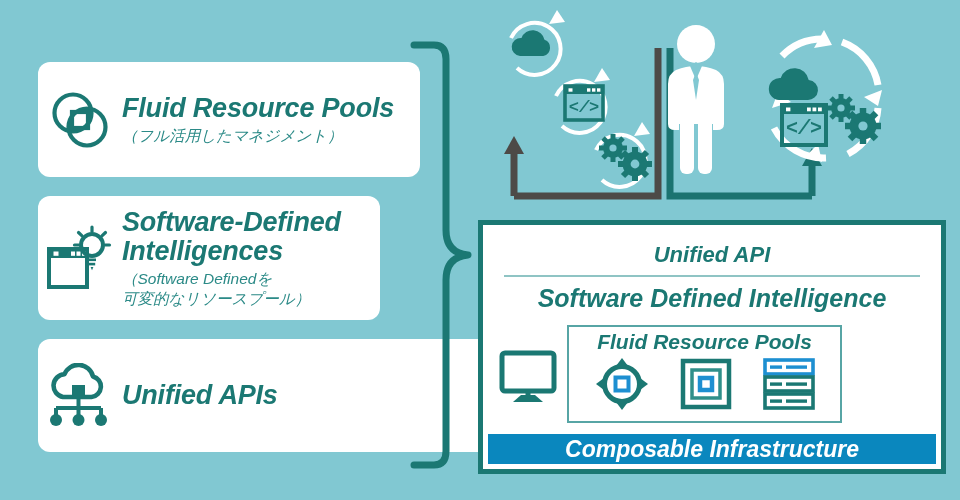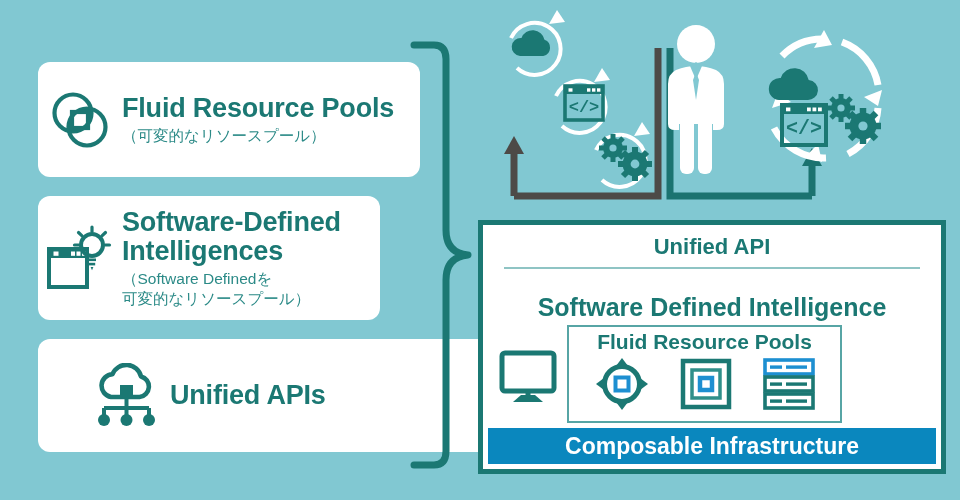--- a/index.html
+++ b/index.html
@@ -3,21 +3,21 @@
 <meta charset="utf-8">
 <style>
   html,body{margin:0;padding:0;}
   body{
     width:960px;height:500px;
     background:#81c8d2;
     font-family:"Liberation Sans","DejaVu Sans",sans-serif;
     overflow:hidden;
     position:relative;
   }
-  .stage{position:absolute;left:0;top:0;width:960px;height:500px;}
+  .stage{position:absolute;left:0;top:0;width:960px;height:500px;font-style:italic;}
 
   
   .card{
     position:absolute;
     background:#ffffff;
     border-radius:12px;
     display:flex;
     align-items:center;
     box-sizing:border-box;
   }
@@ -37,59 +37,59 @@
   .card-sub{
     color:#2b8a87;
     font-size:15.5px;
     line-height:1.25;
     margin-top:3px;
     font-weight:normal;
     white-space:pre-line;
   }
   #card-frp{left:38px;top:62px;width:382px;height:115px;}
   #card-sdi{left:38px;top:196px;width:342px;height:124px;}
-  #card-api{left:38px;top:339px;width:452px;height:113px;padding-left:48px;}
+  #card-api{left:38px;top:339px;width:452px;height:113px;}
 
   
   .bracket{position:absolute;left:404px;top:40px;width:80px;height:430px;}
 
   
   .panel{
     position:absolute;left:478px;top:220px;width:468px;height:254px;
     border:5px solid #1b7873;
     background:#ffffff;
     box-sizing:border-box;
   }
   .panel-inner{position:absolute;left:0;top:0;right:0;bottom:0;}
   .unified-api{
     text-align:center;color:#1b7873;font-weight:bold;font-size:22px;
-    padding-top:9px;
+    padding-top:17px;
   }
   .divider{
     height:2px;background:#8fc4c4;margin:7px 21px 0 21px;
   }
   .sdi-line{
     text-align:center;color:#1b7873;font-weight:bold;font-size:25px;
-    padding-top:24px;
+    padding-top:7px;
   }
   .frp-box{
     position:absolute;left:84px;top:100px;width:275px;height:98px;
     border:2px solid #57a5a5;box-sizing:border-box;
   }
   .frp-title{
     text-align:center;color:#1b7873;font-weight:bold;font-size:21px;
     padding-top:3px;
   }
   .frp-icons{
     display:flex;align-items:center;justify-content:space-around;
     padding:2px 10px 0 10px;
   }
   .monitor{position:absolute;left:16px;top:125px;}
   .composable{
-    position:absolute;left:5px;right:5px;bottom:5px;height:36px;
+    position:absolute;left:5px;right:5px;bottom:5px;height:30px;
     background:#0a87be;
     color:#ffffff;font-weight:bold;font-size:23px;
     display:flex;align-items:center;justify-content:center;
   }
 
   
   .illus{position:absolute;left:490px;top:0px;width:470px;height:218px;}
 </style>
 </head>
 <body>
@@ -99,21 +99,21 @@
   <div class="card" id="card-frp">
     <div class="ico">
       <svg width="62" height="62" viewBox="0 0 62 62">
         <circle cx="24" cy="24" r="18.5" fill="none" stroke="#1b7873" stroke-width="4.2"></circle>
         <circle cx="38" cy="38" r="18.5" fill="none" stroke="#1b7873" stroke-width="4.2"></circle>
         <rect x="23" y="23" width="16" height="16" fill="none" stroke="#1b7873" stroke-width="4.2"></rect>
       </svg>
     </div>
     <div class="txt">
       <div class="card-title">Fluid Resource Pools</div>
-      <div class="card-sub">（可変的なリソースプール）</div>
+      <div class="card-sub">（フル活用したマネジメント）</div>
     </div>
   </div>
 
   <div class="card" id="card-sdi">
     <div class="ico">
       <svg width="70" height="70" viewBox="0 0 70 70">
 
         <rect x="4" y="26" width="38" height="38" fill="none" stroke="#1b7873" stroke-width="4"></rect>
         <rect x="4" y="26" width="38" height="9" fill="#1b7873"></rect>
         <rect x="8.5" y="28.5" width="5" height="4.3" fill="#ffffff"></rect>

